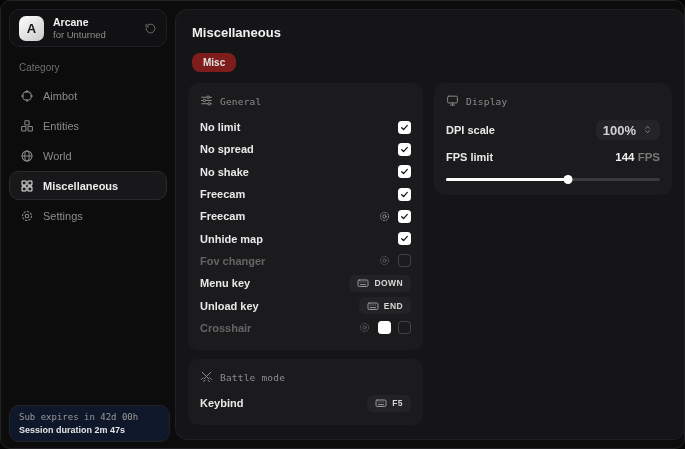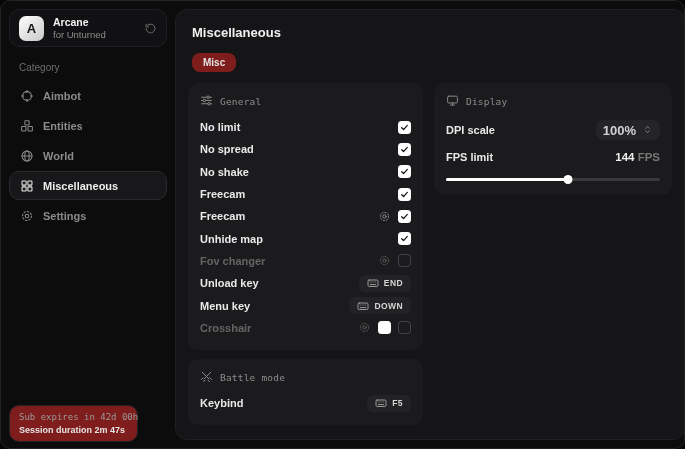--- a/index.html
+++ b/index.html
@@ -25,28 +25,28 @@
     display:flex;align-items:center;justify-content:center;
   }
   .app-text{line-height:1.2;}
   .app-title{font-size:10.5px;font-weight:700;color:#f2f2f2;}
   .app-sub{font-size:9.5px;color:#8d8d8d;margin-top:1px;}
   .refresh{margin-left:auto;color:#6e6e6e;display:flex;cursor:pointer;}
   .cat{font-size:10px;color:#6e6e6e;margin:15px 0 8px 10px;}
   .nav{display:flex;flex-direction:column;}
   .nav-item{
     height:27px;display:flex;align-items:center;gap:9px;padding:0 10px;margin-bottom:1px;
-    border-radius:10px;color:#8b8b8b;font-size:11px;font-weight:700;
+    border-radius:10px;color:#8b8b8b;font-size:11px;font-weight:400;
     border:1px solid transparent;cursor:pointer;
   }
   .nav-item .nav-ico{display:flex;flex:none;}
   .nav-item.active{background:#18181a;border-color:#2b2b2e;color:#ededed;font-weight:600;}
   .status{
-    position:absolute;left:8px;bottom:6px;width:129px;box-sizing:border-box;
-    border:1px solid #232325;border-radius:10px;padding:6px 9px;background:#7f1d1d;
+    position:absolute;left:8px;bottom:6px;width:161px;box-sizing:border-box;
+    border:1px solid #232325;border-radius:10px;padding:6px 9px;background:#0f172a;
   }
   .status-line1{font-family:"DejaVu Sans Mono",monospace;font-size:9px;color:#9a9a9a;white-space:nowrap;}
   .status-line2{font-size:9px;color:#e4e4e4;font-weight:700;margin-top:3px;white-space:nowrap;}
   
   .main{
     flex:1;margin:8px 8px 8px 0;background:#151517;border:1px solid #202023;
     border-radius:12px;padding:12px;box-sizing:border-box;position:relative;
   }
   .page-title{font-size:13px;font-weight:700;color:#f1f1f1;margin:3px 0 0 4px;}
   .pill{
@@ -267,46 +267,46 @@
                   <span class="gear">
                     <svg width="13" height="13" viewBox="0 0 24 24" fill="none" stroke="currentColor" stroke-width="1.8" stroke-linecap="round" stroke-linejoin="round">
                       <circle cx="12" cy="12" r="3.1"></circle>
                       <circle cx="12" cy="12" r="7.6" stroke-dasharray="2.6 3.3"></circle>
                     </svg>
                   </span>
                   <span class="checkbox off"></span>
                 </span>
               </div>
               <div class="row">
+                <span class="row-label">Menu key</span>
+                <span class="controls">
+                  <span class="keycap">
+                    <span style="display:flex">
+                      <svg width="12" height="12" viewBox="0 0 24 24" fill="none" stroke="currentColor" stroke-width="1.8" stroke-linecap="round" stroke-linejoin="round">
+                        <rect x="2" y="6" width="20" height="13" rx="2.4"></rect>
+                        <path d="M6.5 15.2h11"></path>
+                        <path d="M6.3 10h.01M10 10h.01M13.8 10h.01M17.5 10h.01"></path>
+                      </svg>
+                    </span>
+                    <span>DOWN</span>
+                  </span>
+                </span>
+              </div>
+              <div class="row">
                 <span class="row-label">Unload key</span>
                 <span class="controls">
                   <span class="keycap">
                     <span style="display:flex">
                       <svg width="12" height="12" viewBox="0 0 24 24" fill="none" stroke="currentColor" stroke-width="1.8" stroke-linecap="round" stroke-linejoin="round">
                         <rect x="2" y="6" width="20" height="13" rx="2.4"></rect>
                         <path d="M6.5 15.2h11"></path>
                         <path d="M6.3 10h.01M10 10h.01M13.8 10h.01M17.5 10h.01"></path>
                       </svg>
                     </span>
                     <span>END</span>
-                  </span>
-                </span>
-              </div>
-              <div class="row">
-                <span class="row-label">Menu key</span>
-                <span class="controls">
-                  <span class="keycap">
-                    <span style="display:flex">
-                      <svg width="12" height="12" viewBox="0 0 24 24" fill="none" stroke="currentColor" stroke-width="1.8" stroke-linecap="round" stroke-linejoin="round">
-                        <rect x="2" y="6" width="20" height="13" rx="2.4"></rect>
-                        <path d="M6.5 15.2h11"></path>
-                        <path d="M6.3 10h.01M10 10h.01M13.8 10h.01M17.5 10h.01"></path>
-                      </svg>
-                    </span>
-                    <span>DOWN</span>
                   </span>
                 </span>
               </div>
               <div class="row dim">
                 <span class="row-label">Crosshair</span>
                 <span class="controls">
                   <span class="gear">
                     <svg width="13" height="13" viewBox="0 0 24 24" fill="none" stroke="currentColor" stroke-width="1.8" stroke-linecap="round" stroke-linejoin="round">
                       <circle cx="12" cy="12" r="3.1"></circle>
                       <circle cx="12" cy="12" r="7.6" stroke-dasharray="2.6 3.3"></circle>

